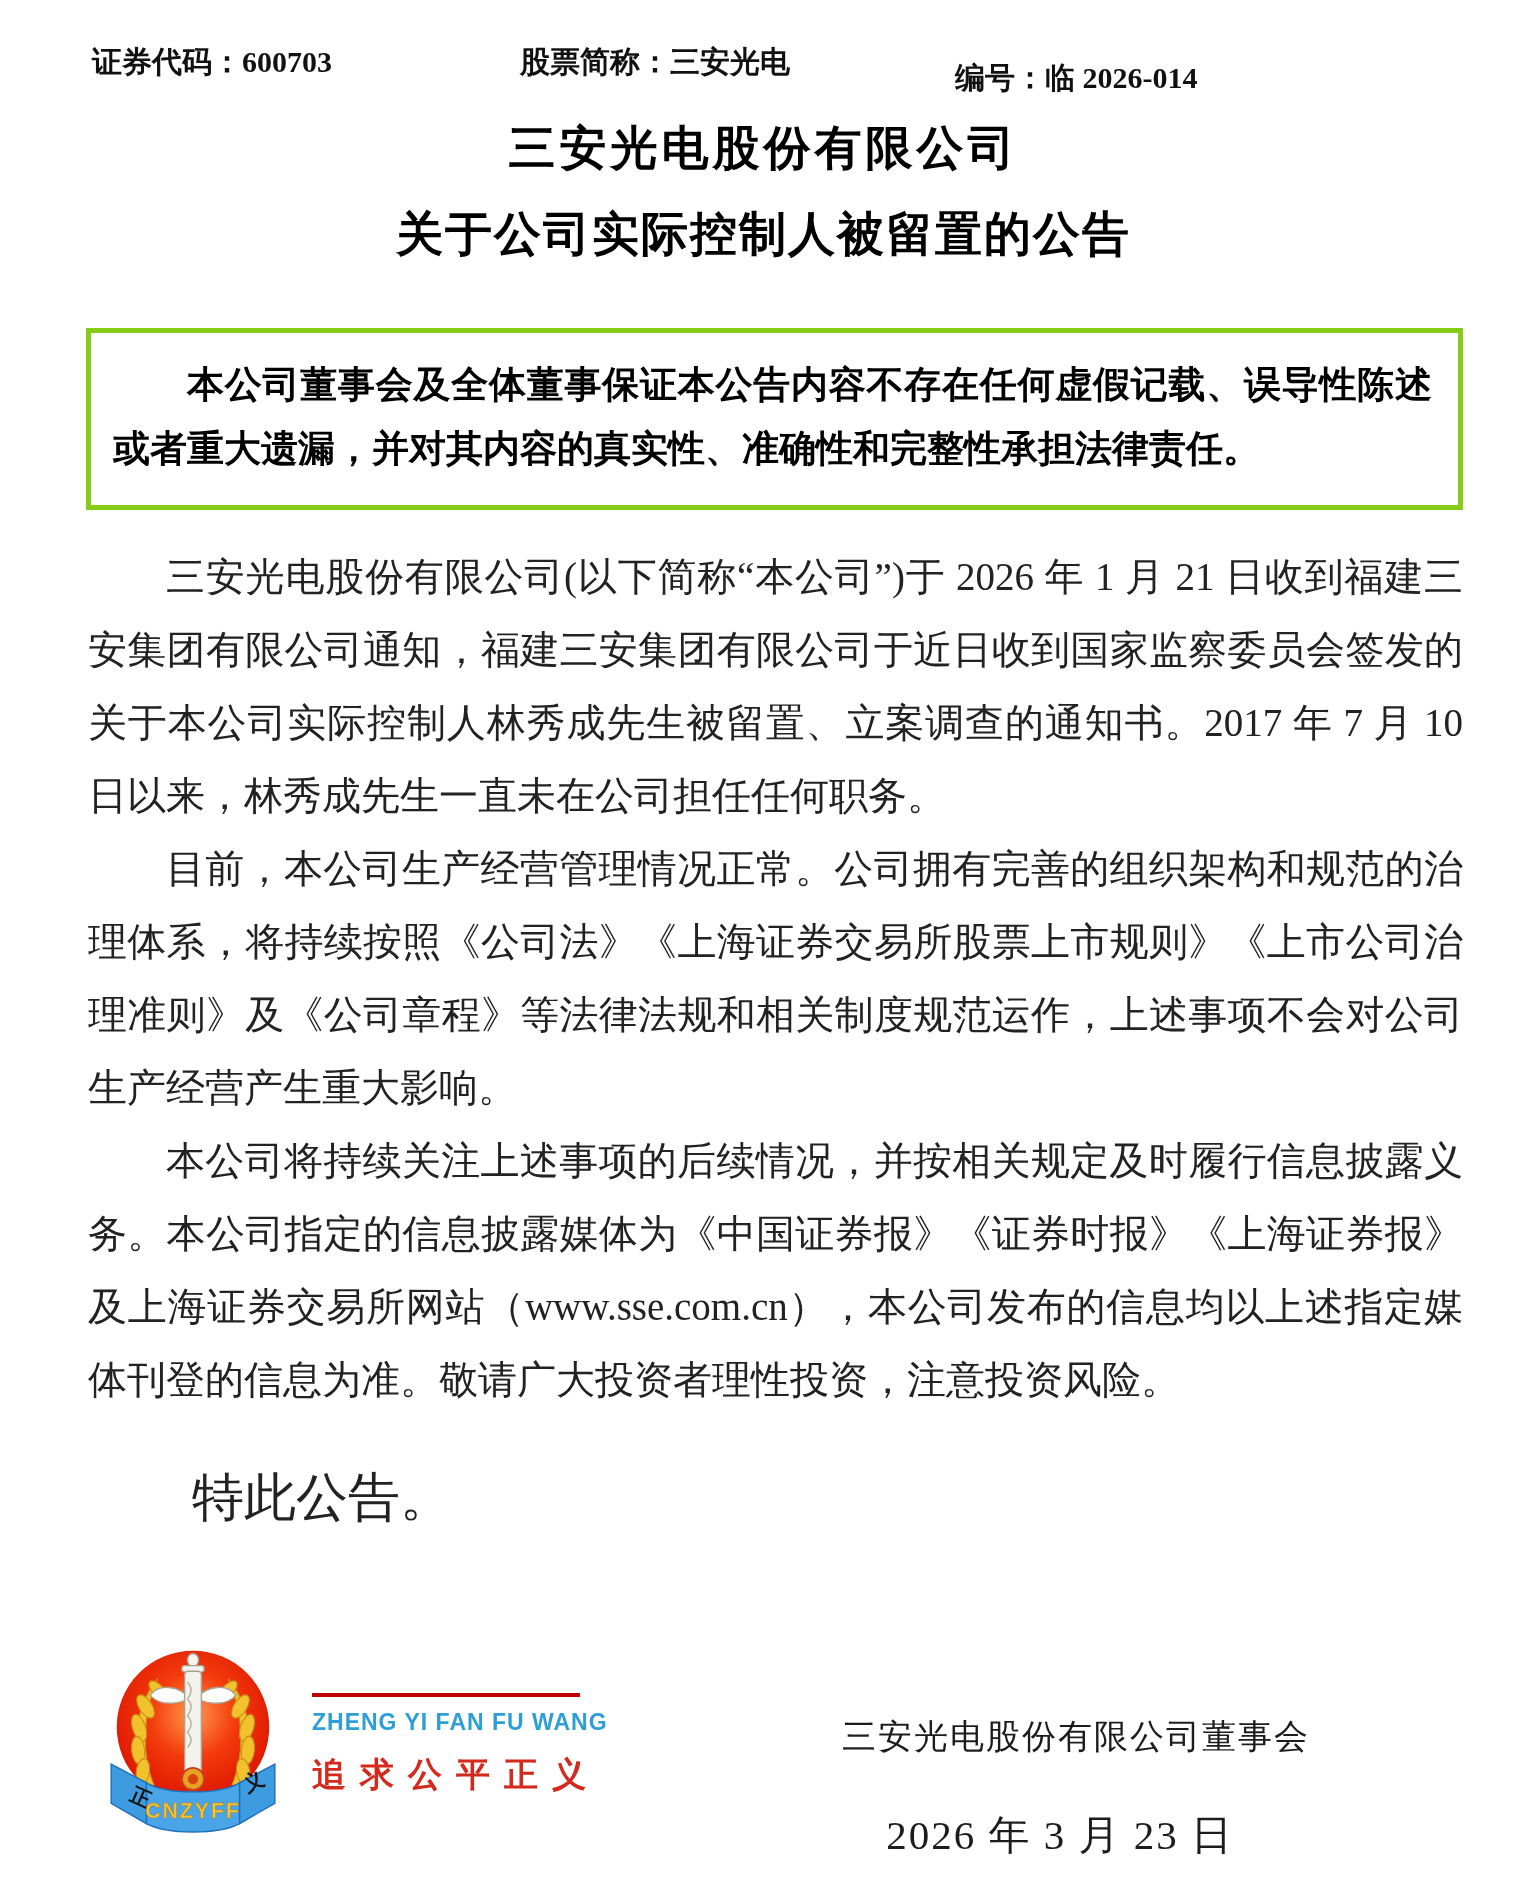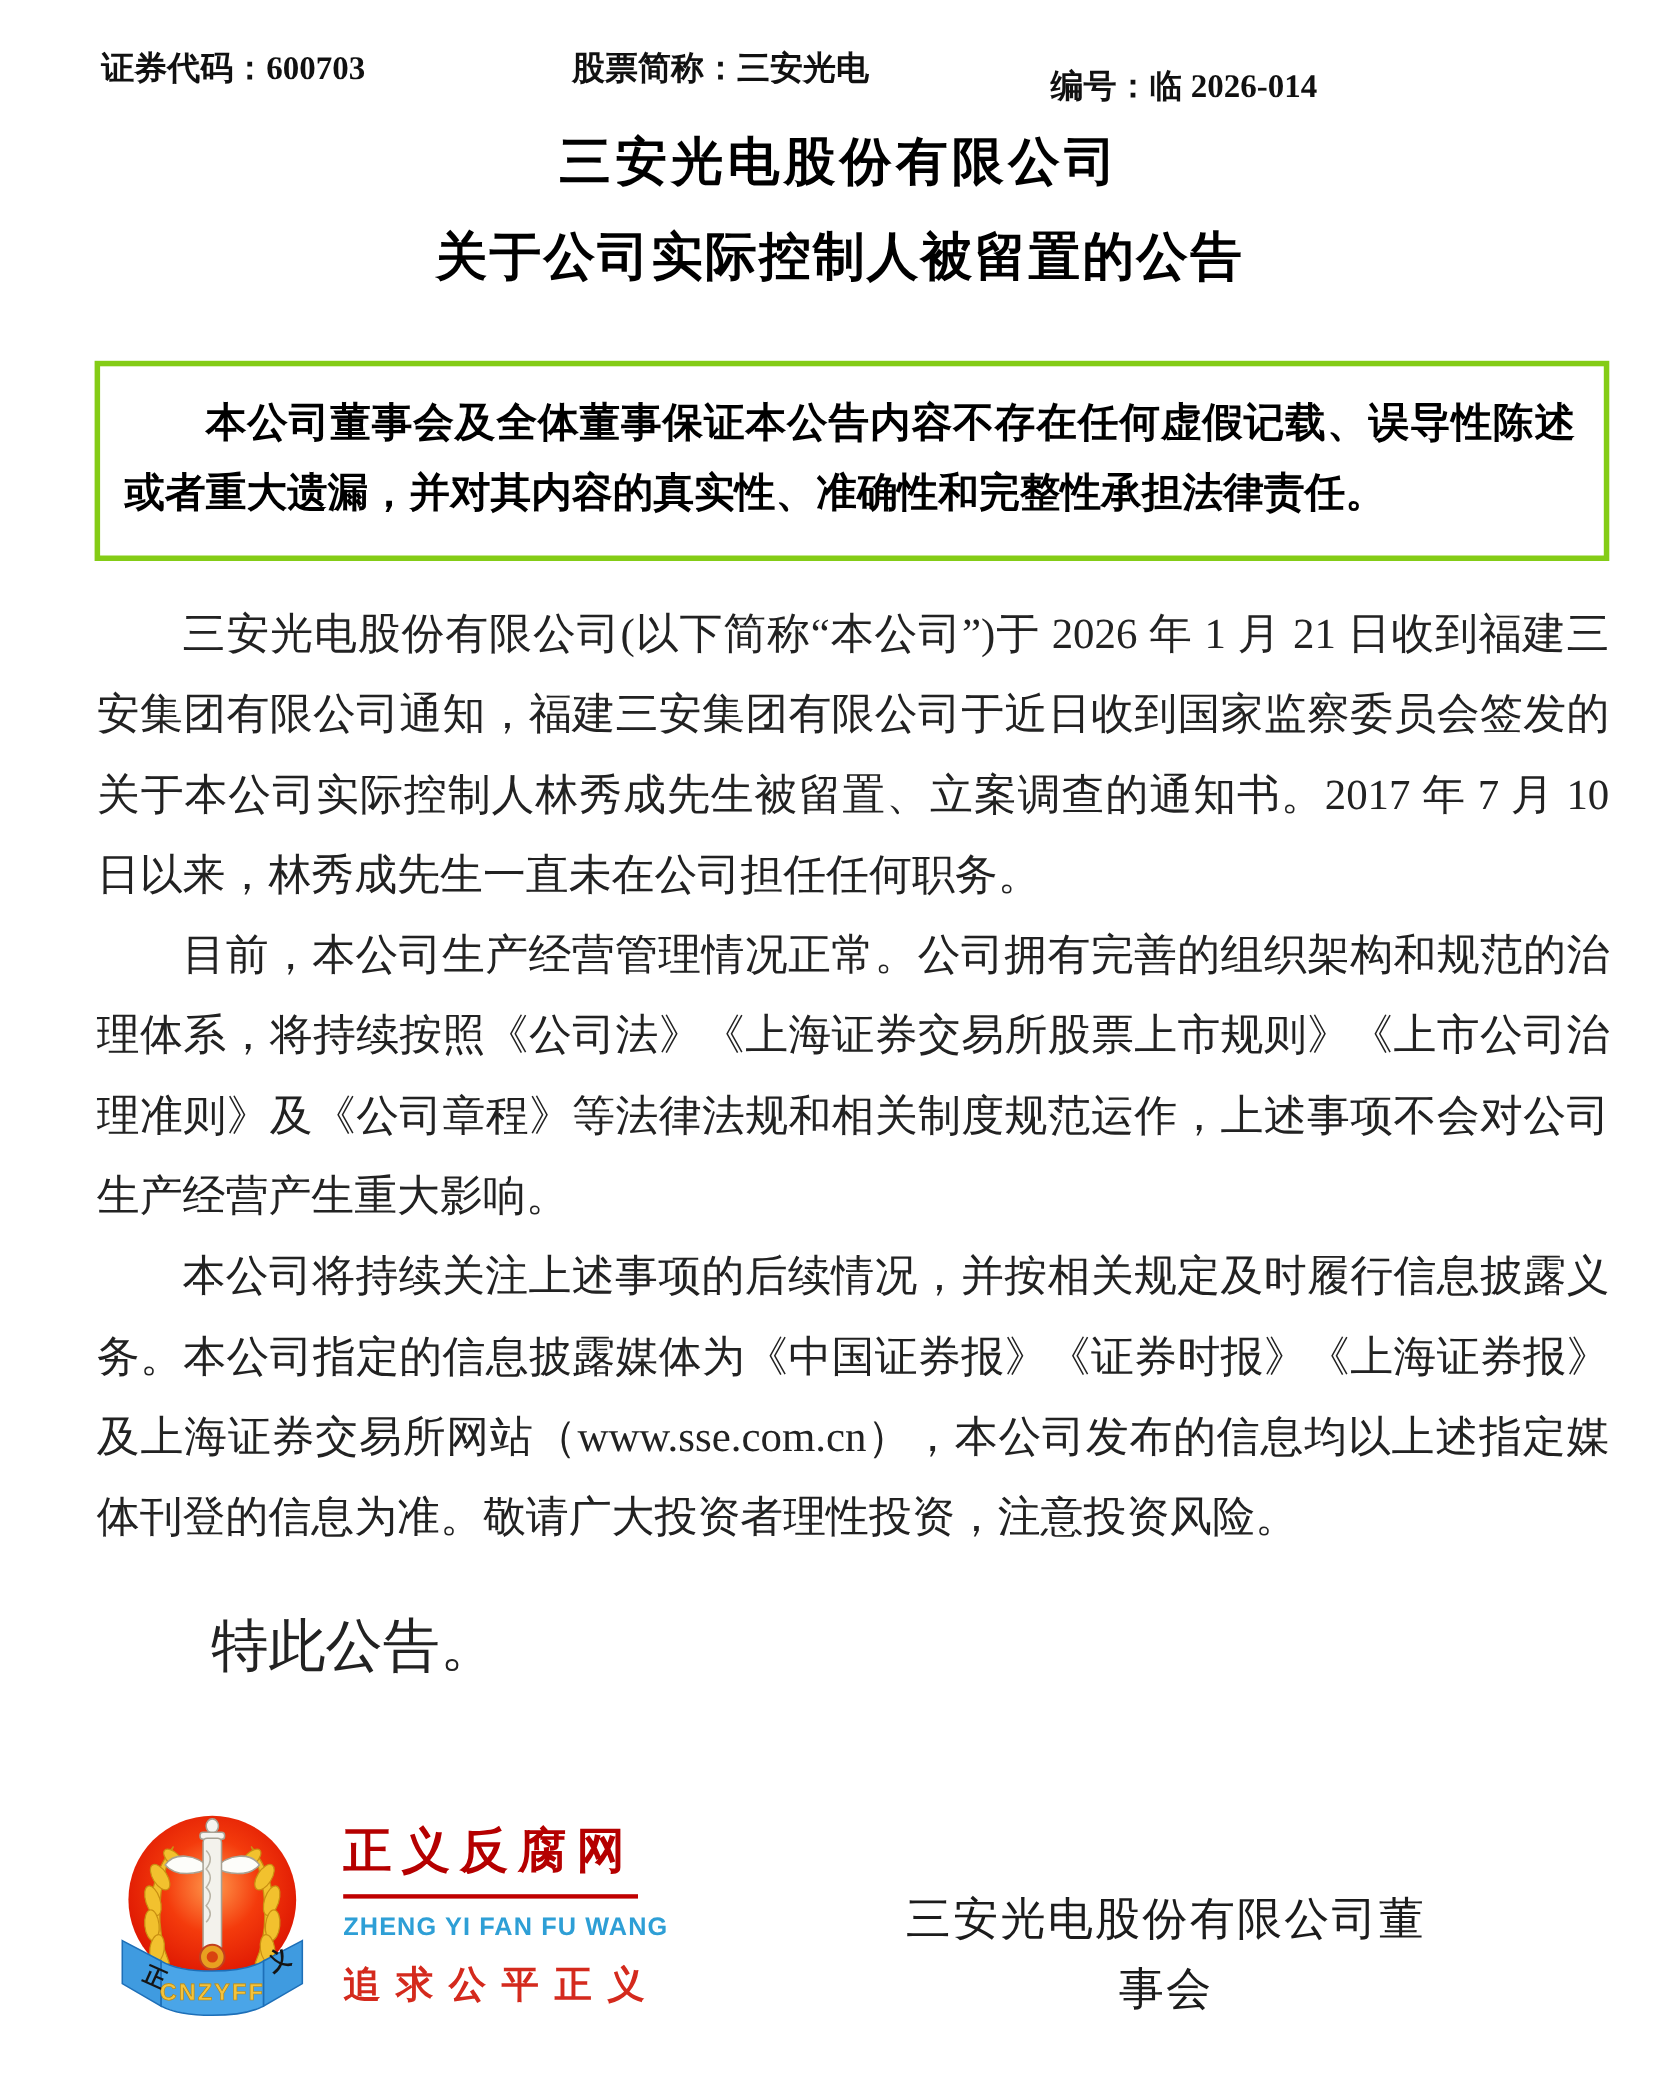--- a/index.html
+++ b/index.html
@@ -41,21 +41,21 @@
   .brand-cn{font-size:44px;font-weight:bold;color:#b50000;letter-spacing:9px;
             font-family:"Liberation Serif",serif;}
   .brand-divider{width:268px;height:4px;background:#c00000;margin:10px 0 12px;}
   .brand-pinyin{font-size:23px;font-weight:bold;color:#2e9fd6;letter-spacing:1px;
             font-family:Liberation Sans, sans-serif;}
   .brand-slogan{font-size:34px;font-weight:bold;color:#d42a1d;letter-spacing:14px;
             margin-top:16px;font-family:"Liberation Sans","DejaVu Sans",sans-serif;}
 
   .signature-block{position:absolute;left:810px;top:1712px;width:500px;
                    text-align:center;color:#1c1c1c;}
-  .sig-company{font-size:41px;line-height:64px;letter-spacing:2px;}
+  .sig-company{font-size:34px;line-height:50px;letter-spacing:2px;text-align:right;}
   .sig-date{font-size:41px;line-height:50px;margin-top:48px;letter-spacing:2px;}
 </style>
 </head>
 <body>
 
 <div class="page">
 
   <div class="hdr">
     <span class="h-left">证券代码：600703</span>
     <span class="h-mid">股票简称：三安光电</span>
@@ -118,21 +118,20 @@
       <g stroke="#1d6fb8" stroke-width="1.5">
         <path d="M12 132 L50 152 L50 196 L12 174 Z" fill="#3f9be0"></path>
         <path d="M188 132 L150 152 L150 196 L188 174 Z" fill="#3f9be0"></path>
         <path d="M50 152 C72 165 128 165 150 152 L150 196 C128 208 72 208 50 196 Z" fill="#4aa5e8"></path>
       </g>
       <text x="31" y="170" font-size="22" font-weight="bold" fill="#151515" font-family="'Liberation Serif',serif" transform="rotate(24 31 170)">正</text>
       <text x="158" y="162" font-size="22" font-weight="bold" fill="#151515" font-family="'Liberation Serif',serif" transform="rotate(-24 158 162)">义</text>
       <text x="100" y="190" text-anchor="middle" font-size="23" font-weight="bold" fill="#f5c33b" stroke="#b8860b" stroke-width="0.6" letter-spacing="2" font-family="'Liberation Sans',sans-serif">CNZYFF</text>
     </svg>
     <div class="logo-text">
-      <div class="brand-cn">正义反腐网</div>
       <div class="brand-divider"></div>
       <div class="brand-pinyin">ZHENG YI FAN FU WANG</div>
       <div class="brand-slogan">追求公平正义</div>
     </div>
   </div>
 
   <div class="signature-block">
     <div class="sig-company">三安光电股份有限公司董事会</div>
     <div class="sig-date">2026 年 3 月 23 日</div>
   </div>

